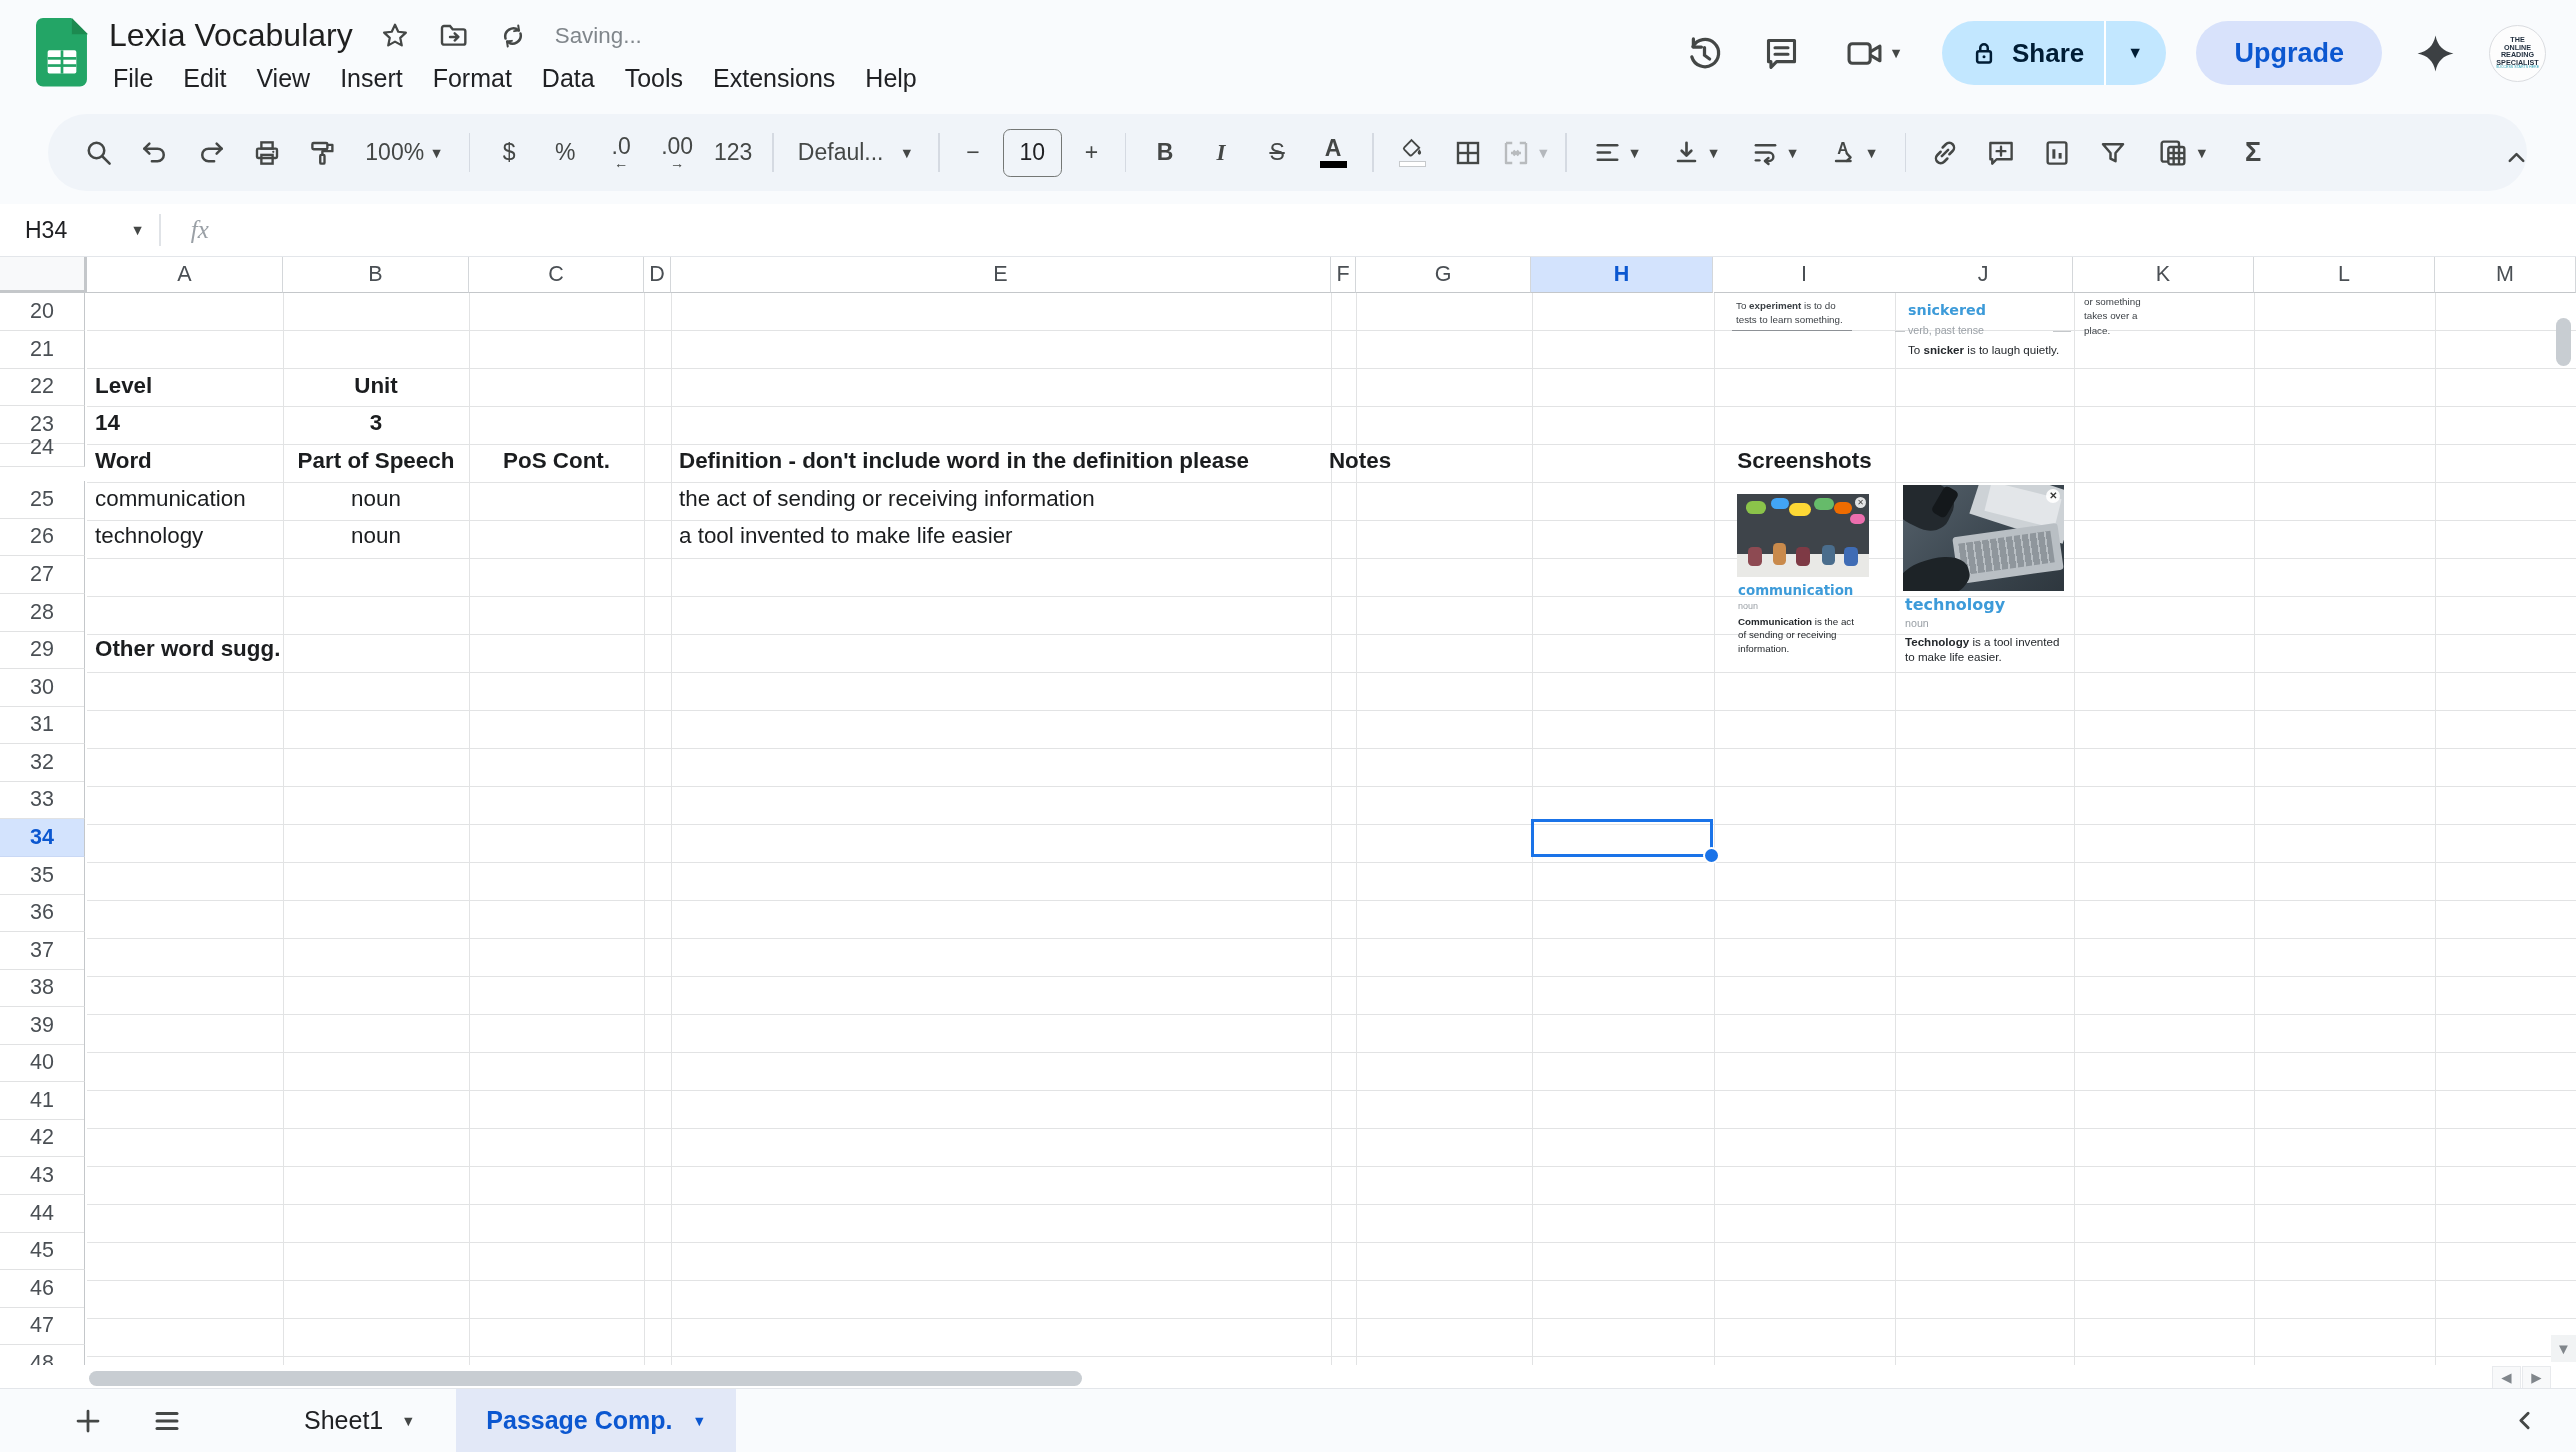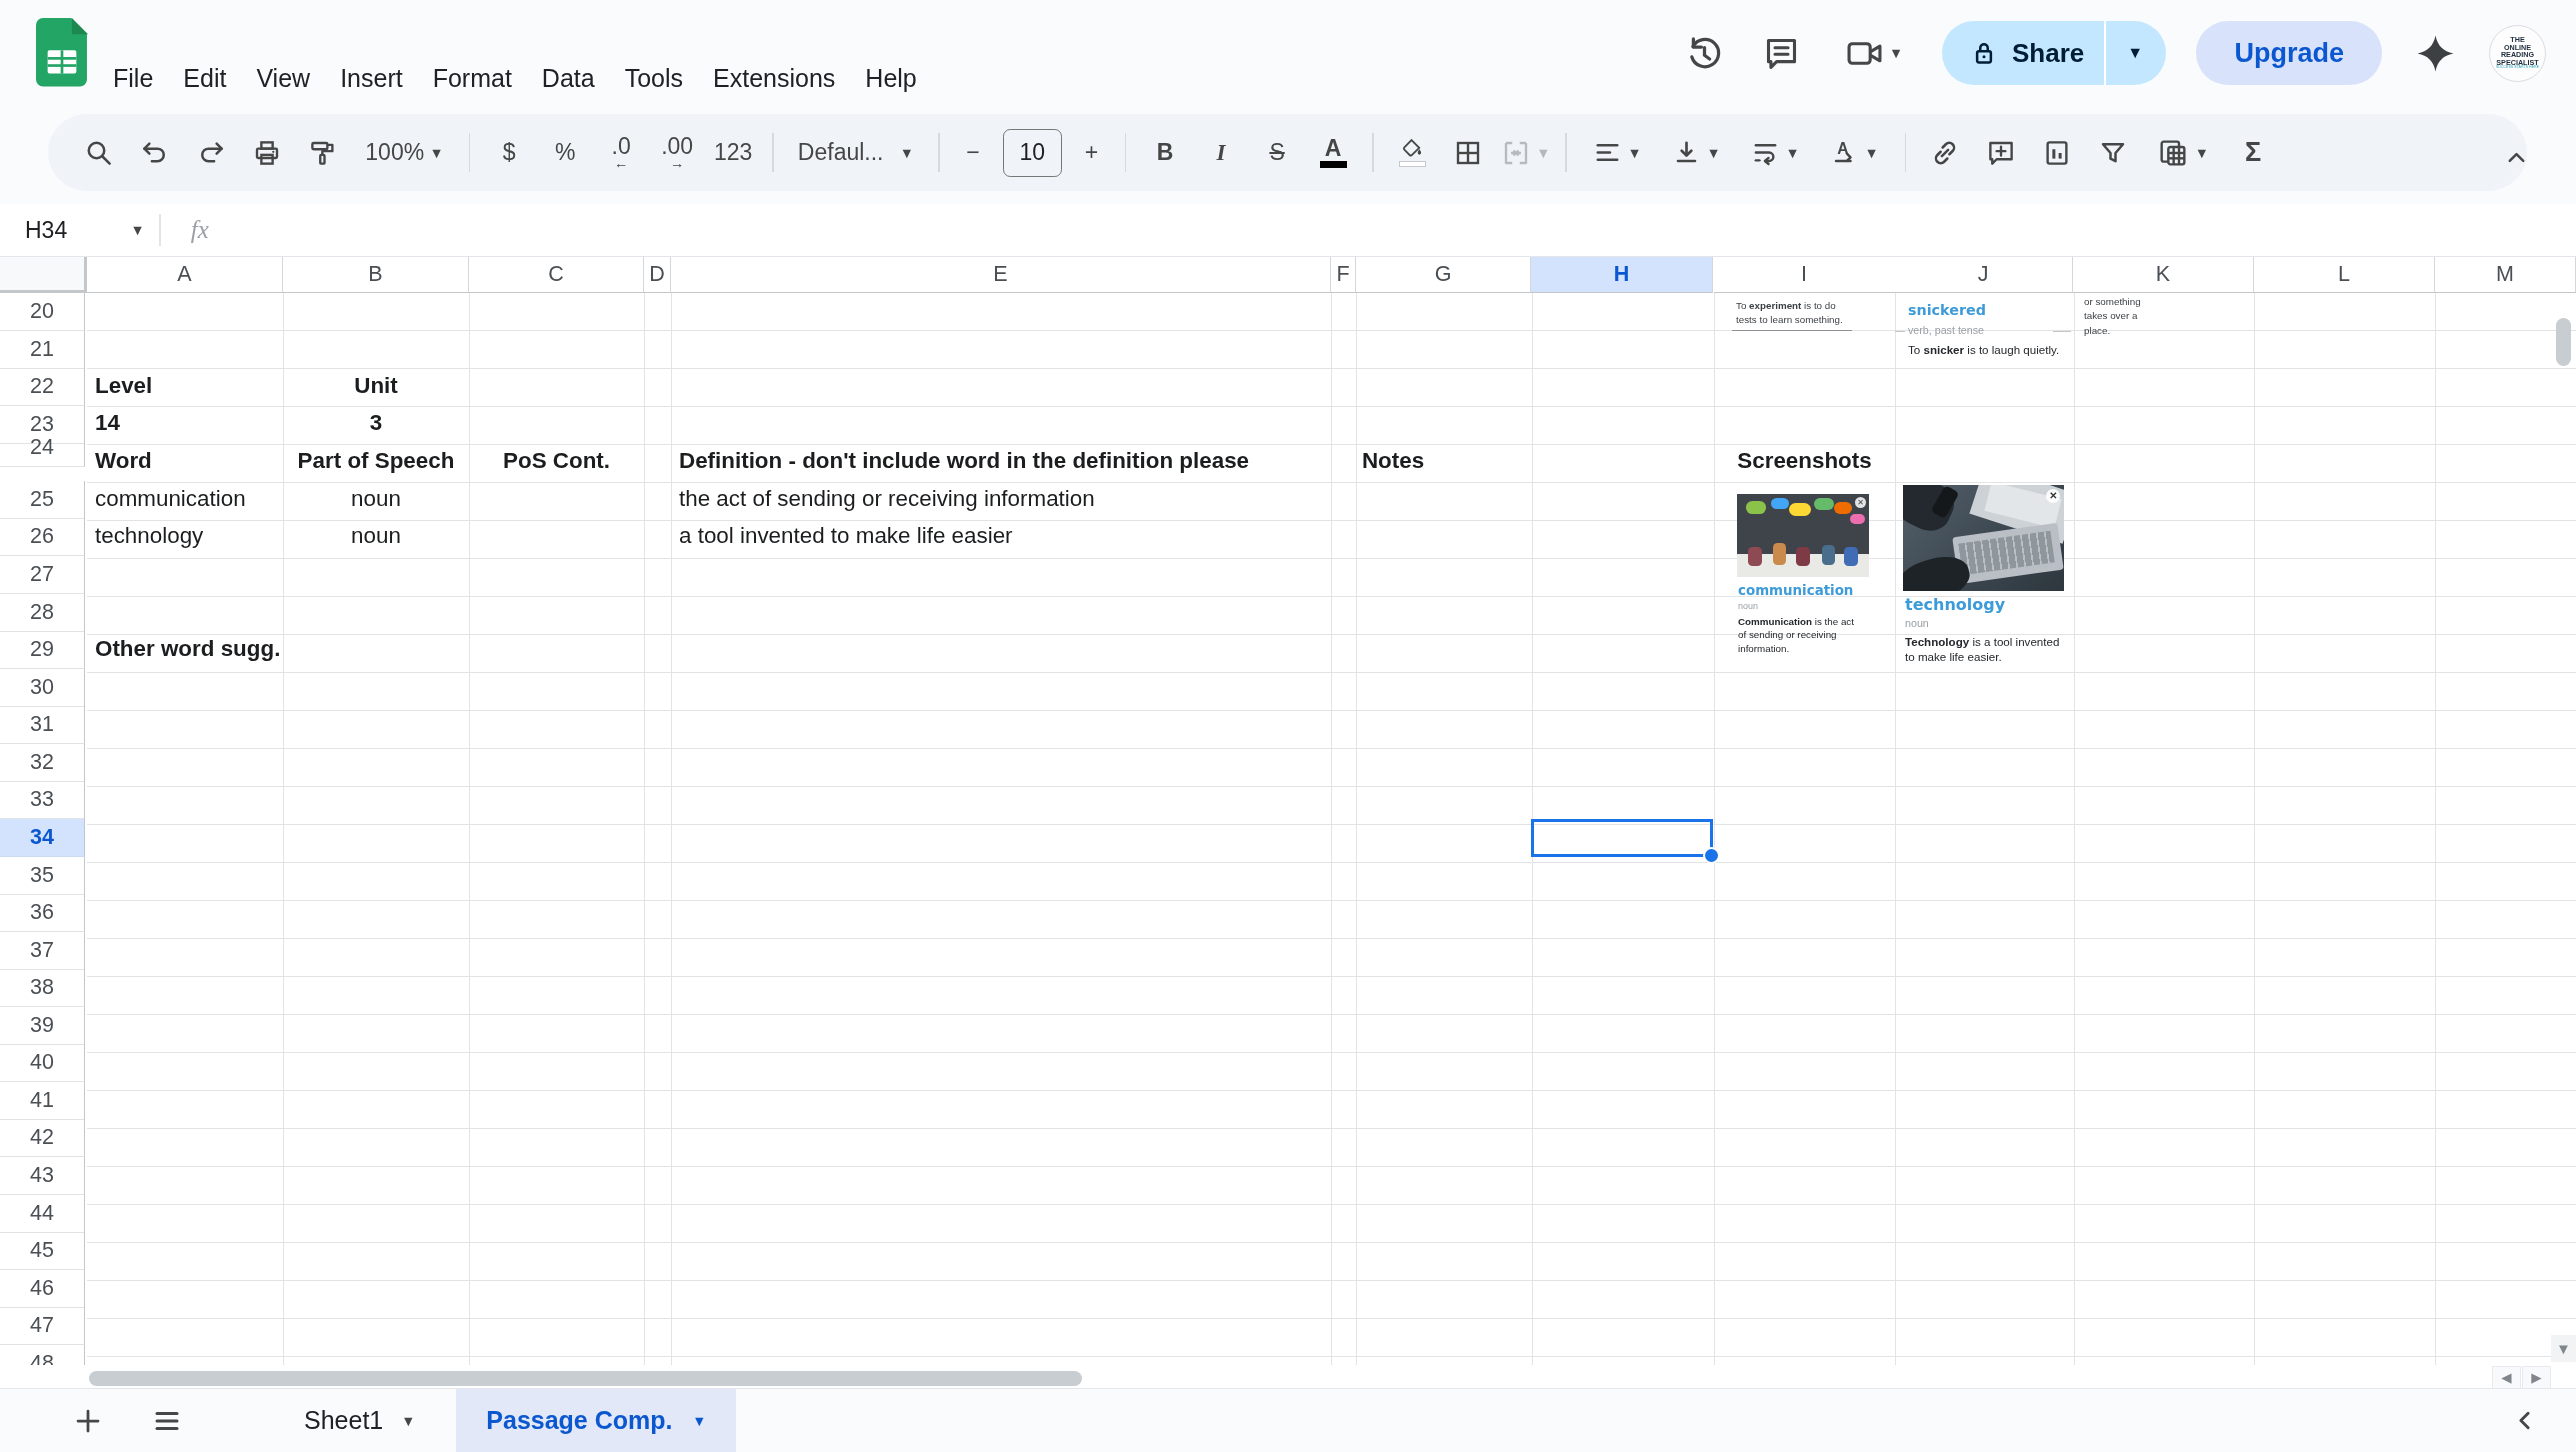--- a/index.html
+++ b/index.html
@@ -120,20 +120,41 @@
       <path d="M4 0 h36 l18 18 v52 a8 8 0 0 1 -8 8 H8 a8 8 0 0 1 -8 -8 V8 a8 8 0 0 1 8 -8z" fill="#23a566" transform="translate(0,0) scale(0.98)"></path>
       <path d="M40 0 l18 18 h-18z" fill="#1c8a50"></path>
       <rect x="13" y="36" width="32" height="26" fill="#fff" rx="2"></rect>
       <g stroke="#23a566" stroke-width="3">
           <line x1="13" y1="45" x2="45" y2="45"></line>
           <line x1="13" y1="53" x2="45" y2="53"></line>
           <line x1="29" y1="36" x2="29" y2="62"></line>
         </g>
     </svg>
 
+    <div id="title-row">
+      <span id="doc-title">Lexia Vocabulary</span>
+      <span class="title-ic">
+        <svg width="30" height="30" viewBox="0 0 24 24" fill="none" stroke="#444746" stroke-width="1.8" stroke-linejoin="round">
+            <path d="M12 3 l2.6 5.6 6.1 0.7 -4.5 4.2 1.2 6 -5.4-3 -5.4 3 1.2-6 -4.5-4.2 6.1-0.7z"></path>
+          </svg>
+      </span>
+      <span class="title-ic">
+        <svg width="32" height="32" viewBox="0 0 24 24" fill="none" stroke="#444746" stroke-width="1.8">
+            <path d="M3 6 a1.5 1.5 0 0 1 1.5-1.5 h4.5 l2 2.5 h8 A1.5 1.5 0 0 1 20.5 8.5 V17 a1.5 1.5 0 0 1-1.5 1.5 h-14.5 A1.5 1.5 0 0 1 3 17z"></path>
+            <path d="M9 12.7 h5.5 M12.5 10 l2.8 2.7 -2.8 2.7" stroke-linecap="round" stroke-linejoin="round"></path>
+          </svg>
+      </span>
+      <span class="title-ic">
+        <svg width="30" height="30" viewBox="0 0 24 24" fill="none" stroke="#444746" stroke-width="2" stroke-linecap="round">
+            <path d="M6 14 a6.5 6.5 0 0 1 10.5-6.5 M18 10 a6.5 6.5 0 0 1-10.5 6.5"></path>
+            <path d="M16.2 3.6 l0.6 4 -3.9 0.5 M7.8 20.4 l-0.6-4 3.9-0.5" stroke-width="1.6"></path>
+          </svg>
+      </span>
+      <span id="saving-label">Saving...</span>
+    </div>
 
     <div id="menu-bar">
         <span class="menu-item">File</span>
         <span class="menu-item">Edit</span>
         <span class="menu-item">View</span>
         <span class="menu-item">Insert</span>
         <span class="menu-item">Format</span>
         <span class="menu-item">Data</span>
         <span class="menu-item">Tools</span>
         <span class="menu-item">Extensions</span>
@@ -441,21 +462,21 @@
     <div id="corner-box"></div>
 
     <div class="cell b" style="left:87px;top:111px;width:196px">Level</div>
     <div class="cell b c" style="left:283px;top:111px;width:186px">Unit</div>
     <div class="cell b" style="left:87px;top:148px;width:196px">14</div>
     <div class="cell b c" style="left:283px;top:148px;width:186px">3</div>
     <div class="cell b" style="left:87px;top:186px;width:196px">Word</div>
     <div class="cell b c" style="left:283px;top:186px;width:186px">Part of Speech</div>
     <div class="cell b c" style="left:469px;top:186px;width:175px">PoS Cont.</div>
     <div class="cell b" style="left:671px;top:186px;width:660px">Definition - don't include word in the definition please</div>
-    <div class="cell b c" style="left:1308px;top:186px;width:170px">Notes</div>
+    <div class="cell b c" style="left:1275px;top:186px;width:170px">Notes</div>
     <div class="cell b c" style="left:1714px;top:186px;width:181px">Screenshots</div>
     <div class="cell" style="left:87px;top:224px;width:196px">communication</div>
     <div class="cell c" style="left:283px;top:224px;width:186px">noun</div>
     <div class="cell" style="left:671px;top:224px;width:660px">the act of sending or receiving information</div>
     <div class="cell" style="left:87px;top:261px;width:196px">technology</div>
     <div class="cell c" style="left:283px;top:261px;width:186px">noun</div>
     <div class="cell" style="left:671px;top:261px;width:660px">a tool invented to make life easier</div>
     <div class="cell b" style="left:87px;top:374px;width:196px">Other word sugg.</div>
 
     <div class="frag" style="left:1736px;top:42px;width:121px;font-size:9.8px;line-height:14.3px;color:#3a3f44">

